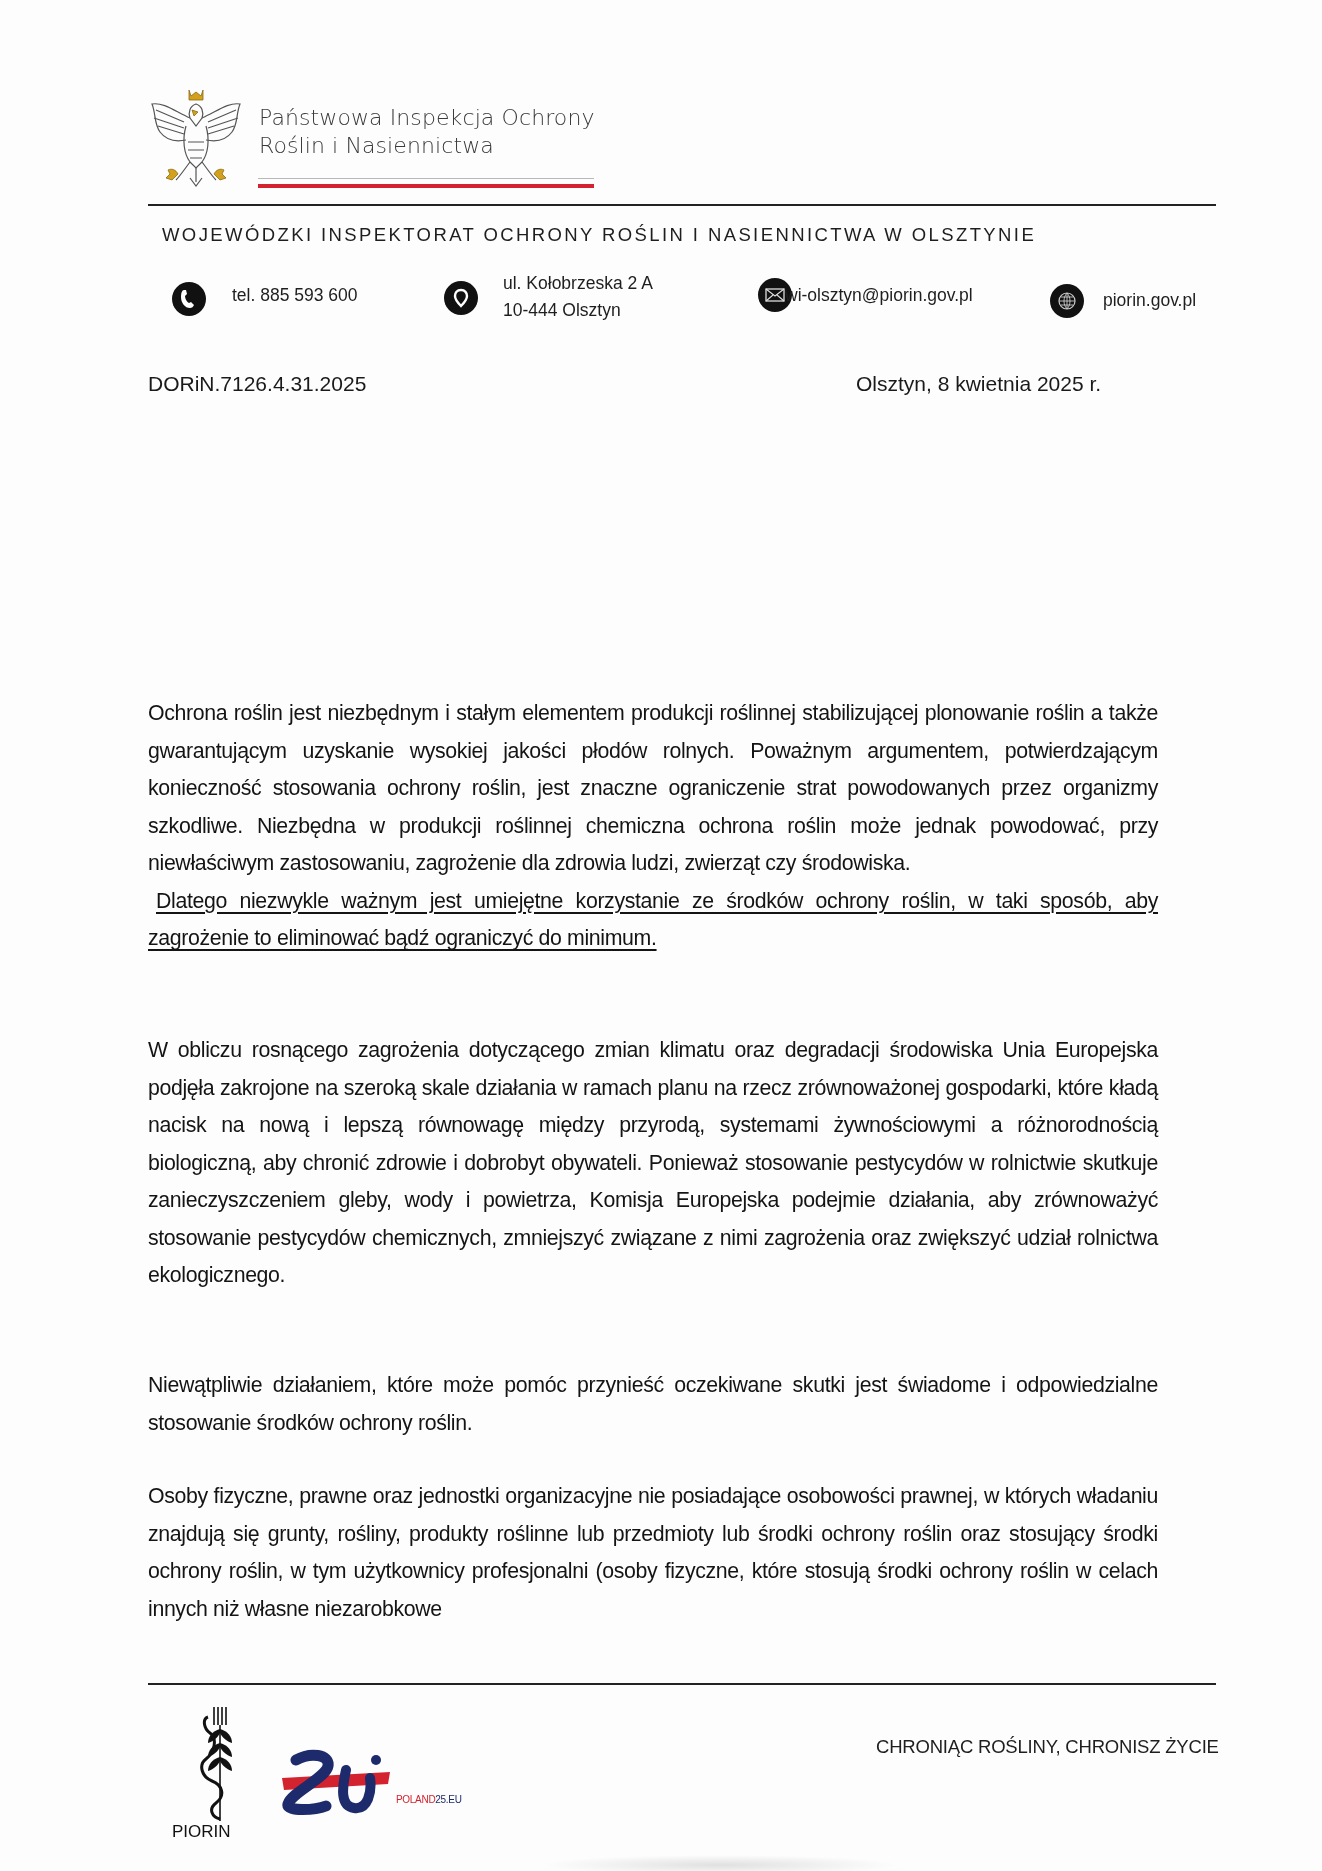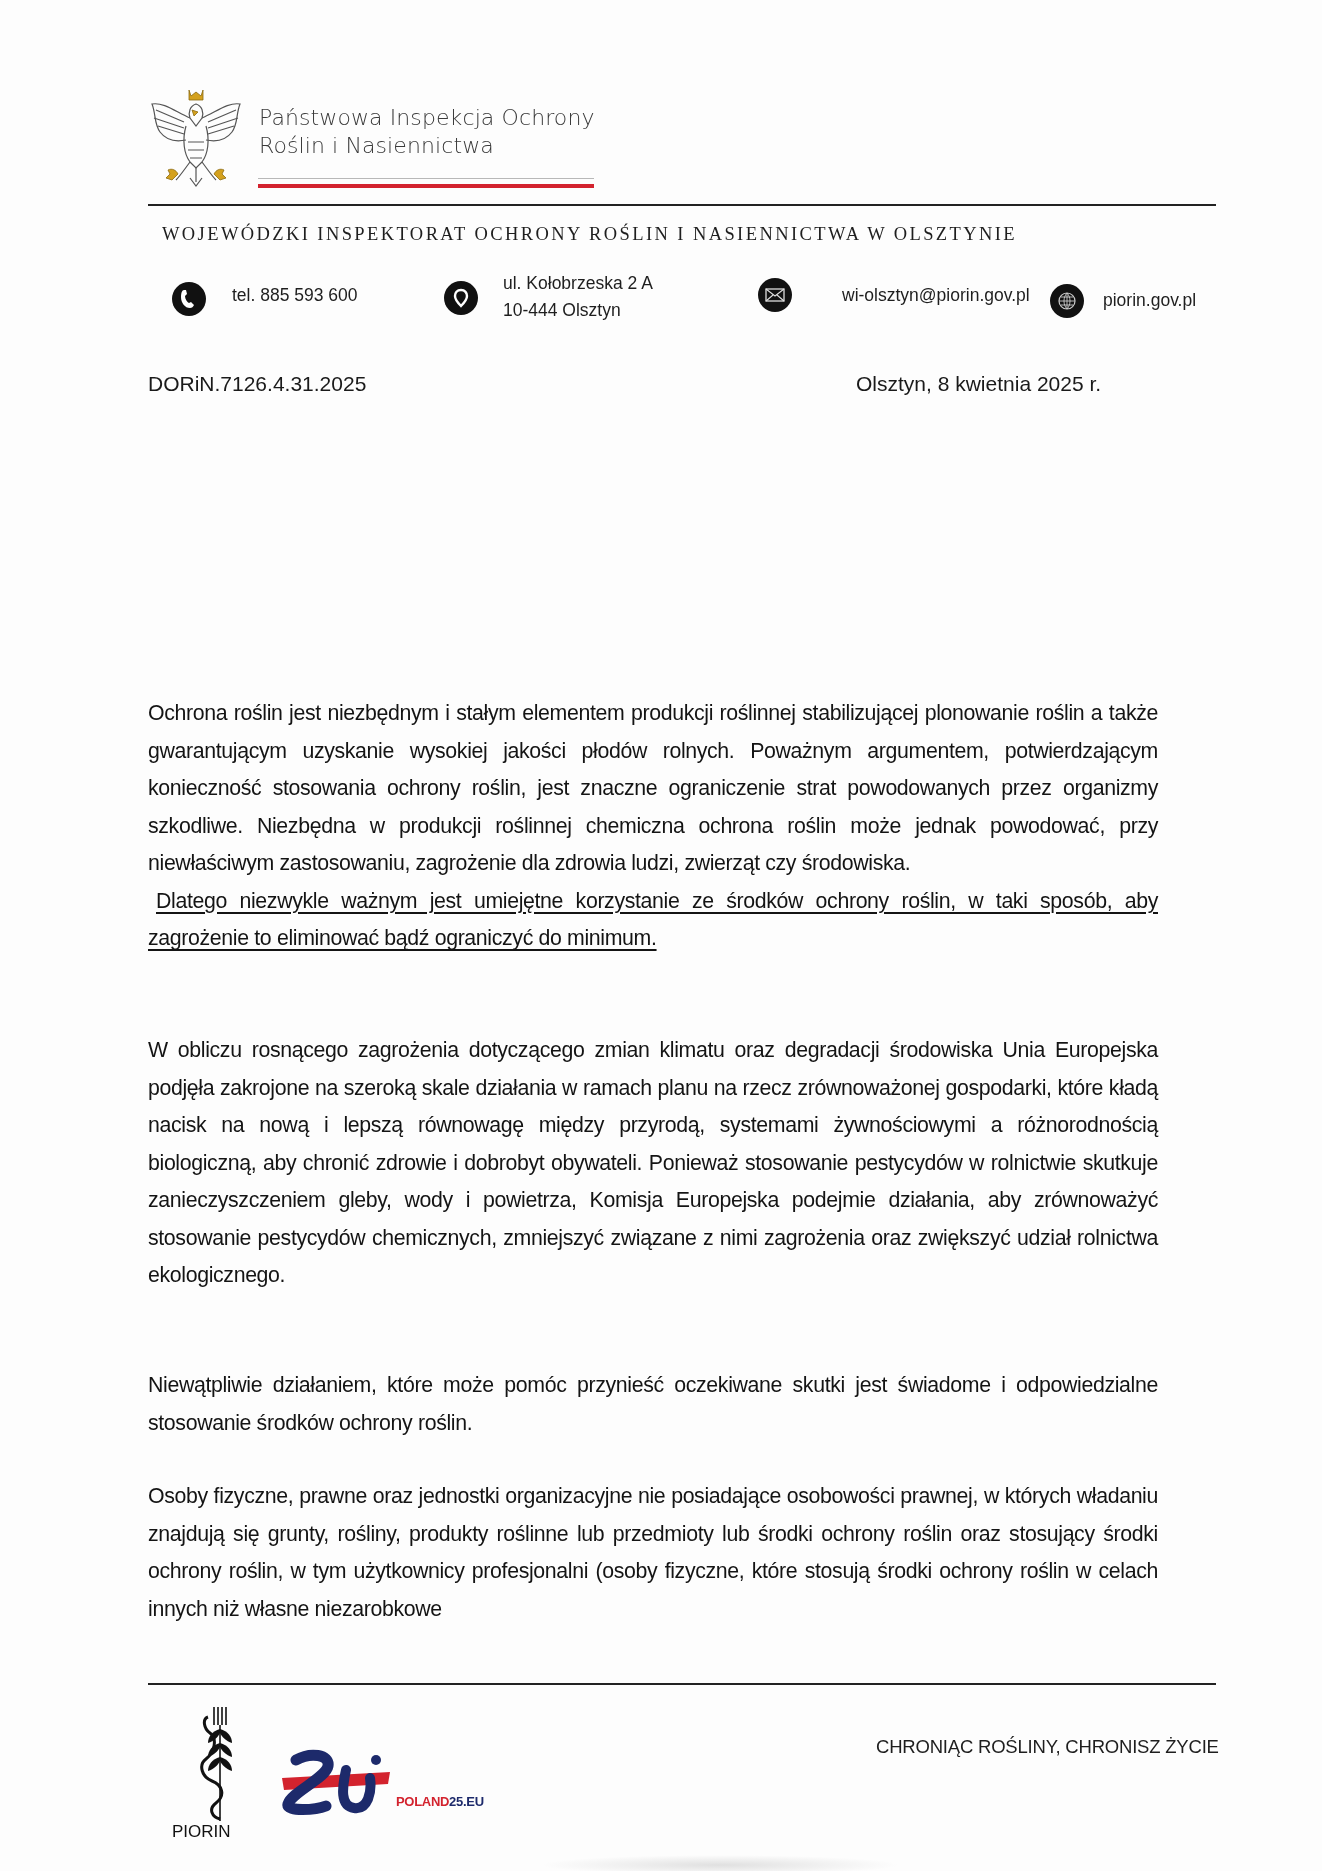--- a/index.html
+++ b/index.html
@@ -6,42 +6,42 @@
   body { width: 1322px; height: 1871px; position: relative; overflow: hidden; font-family: "Liberation Sans", sans-serif; color: #1a1a1a; }
   .page { position: absolute; inset: 0; background: #fdfdfd; }
   .abs { position: absolute; }
 
   
   .eagle { left: 146px; top: 82px; width: 100px; height: 108px; }
   .org-name { left: 259px; top: 104px; font-size: 22px; line-height: 28px; color: #3a3a3a; font-family: "DejaVu Sans", sans-serif; font-weight: 300; letter-spacing: 0.1px; }
   .org-thin-line { left: 258px; top: 178px; width: 336px; height: 1px; background: #b8b8b8; }
   .org-red-line { left: 258px; top: 184px; width: 336px; height: 4px; background: #d3232e; }
   .rule-top { left: 148px; top: 204px; width: 1068px; height: 2px; background: #222; }
-  .inspectorate { left: 162px; top: 224px; font-size: 18.5px; letter-spacing: 2.4px; color: #1e1e1e; white-space: nowrap; font-family: Liberation Serif, serif; }
+  .inspectorate { left: 162px; top: 224px; font-size: 18.5px; letter-spacing: 2.4px; color: #1e1e1e; white-space: nowrap; }
 
   .contact-icon { width: 34px; height: 34px; border-radius: 50%; background: #111; display: flex; align-items: center; justify-content: center; }
   .contact-text { font-size: 17.5px; color: #1e1e1e; line-height: 27px; white-space: nowrap; }
 
   .ref { left: 148px; top: 372px; font-size: 21px; color: #1a1a1a; }
   .date { left: 856px; top: 372px; font-size: 21px; color: #1a1a1a; white-space: nowrap; }
 
   
   .body-wrap { left: 148px; width: 1010px; }
   .para { font-size: 21.3px; line-height: 37.5px; text-align: justify; margin: 0; color: #141414; font-family: "Liberation Sans Narrow", "Liberation Sans", sans-serif; letter-spacing: -0.35px; }
   .intro { font-weight: bold; text-align: left; }
   .underlined { text-decoration: underline; text-underline-offset: 4px; margin-left: 8px; }
   .heading-q { font-weight: bold; font-style: italic; font-size: 21.3px; line-height: 37.5px; letter-spacing: -0.35px; }
 
   
   .rule-bottom { left: 148px; top: 1683px; width: 1068px; height: 2px; background: #222; }
   .slogan { left: 876px; top: 1736px; font-size: 18.5px; color: #1e1e1e; letter-spacing: -0.2px; white-space: nowrap; }
   .piorin-logo { left: 168px; top: 1703px; width: 80px; height: 140px; }
   .piorin-text { left: 172px; top: 1822px; font-size: 17px; color: #111; }
   .eu-logo { left: 276px; top: 1748px; width: 120px; height: 70px; }
-  .eu-text { left: 396px; top: 1794px; font-size: 13px; font-weight: bold; letter-spacing: -0.3px; }
+  .eu-text { left: 396px; top: 1794px; font-size: 10px; font-weight: normal; letter-spacing: -0.3px; }
   .scan-smudge { left: 540px; top: 1855px; width: 360px; height: 20px; background: radial-gradient(ellipse at center, rgba(200,200,200,0.55), rgba(255,255,255,0) 70%); }
 </style>
 </head>
 <body>
 
 <div class="page">
 
   <svg class="abs eagle" viewBox="0 0 100 108">
     <g fill="none" stroke="#555" stroke-width="1.2">
       <path d="M50 22 C44 24 42 30 44 36 L50 44 L56 36 C58 30 56 24 50 22Z"></path>
@@ -87,21 +87,21 @@
     <div>ul. Kołobrzeska 2 A</div>
     <div>10-444 Olsztyn</div>
   </div>
 
   <div class="abs contact-icon" style="left:758px; top:278px;">
     <svg width="20" height="14" viewBox="0 0 20 14">
         <rect x="1" y="1" width="18" height="12" fill="none" stroke="#ddd" stroke-width="1.3"></rect>
         <path d="M1 1 L10 8 L19 1 M1 13 L8 7 M19 13 L12 7" fill="none" stroke="#ddd" stroke-width="1.1"></path>
       </svg>
   </div>
-  <div class="abs contact-text" style="left:842px; top:282px;">wi-olsztyn@piorin.gov.pl</div>
+  <div class="abs contact-text" style="left:785px; top:282px;">wi-olsztyn@piorin.gov.pl</div>
 
   <div class="abs contact-icon" style="left:1050px; top:284px;">
     <svg width="20" height="20" viewBox="0 0 20 20">
         <circle cx="10" cy="10" r="8" fill="none" stroke="#ccc" stroke-width="1.2"></circle>
         <path d="M2 10 H18 M10 2 V18 M4 6 H16 M4 14 H16 M10 2 C6 6 6 14 10 18 M10 2 C14 6 14 14 10 18" fill="none" stroke="#ccc" stroke-width="0.9"></path>
       </svg>
   </div>
   <div class="abs contact-text" style="left:1103px; top:287px;">piorin.gov.pl</div>
 
   <div class="abs ref">DORiN.7126.4.31.2025</div>

